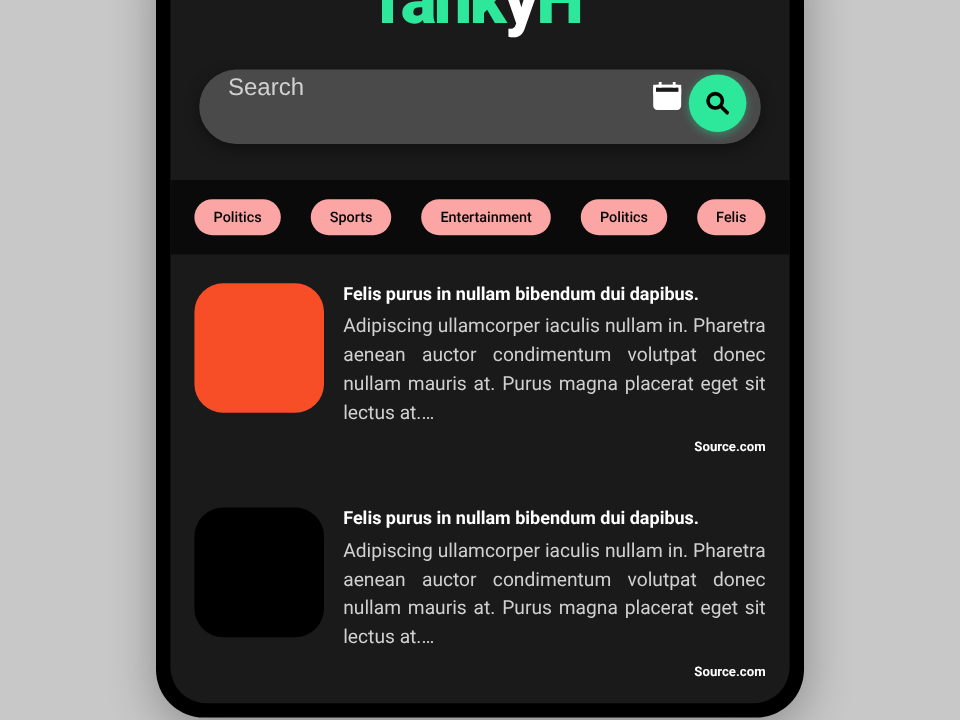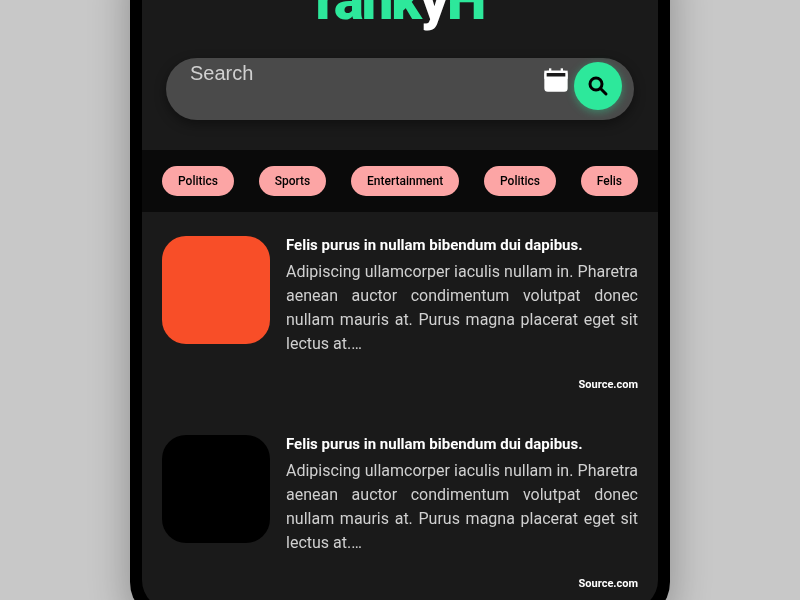--- a/index.html
+++ b/index.html
@@ -128,21 +128,21 @@
   color: #d0d0d0;
   font-size: 16px;
   line-height: 1.5;
   text-align: justify;
 }
 .article-source {
   color: #fff;
   font-size: 11px;
   font-weight: 700;
   text-align: right;
-  margin-top: 16px;
+  margin-top: 4px;
 }
 </style>
 </head>
 <body>
 
 <div class="phone-frame">
   <div class="phone-inner">
 
     <div class="logo-area">
       <div class="logo">

